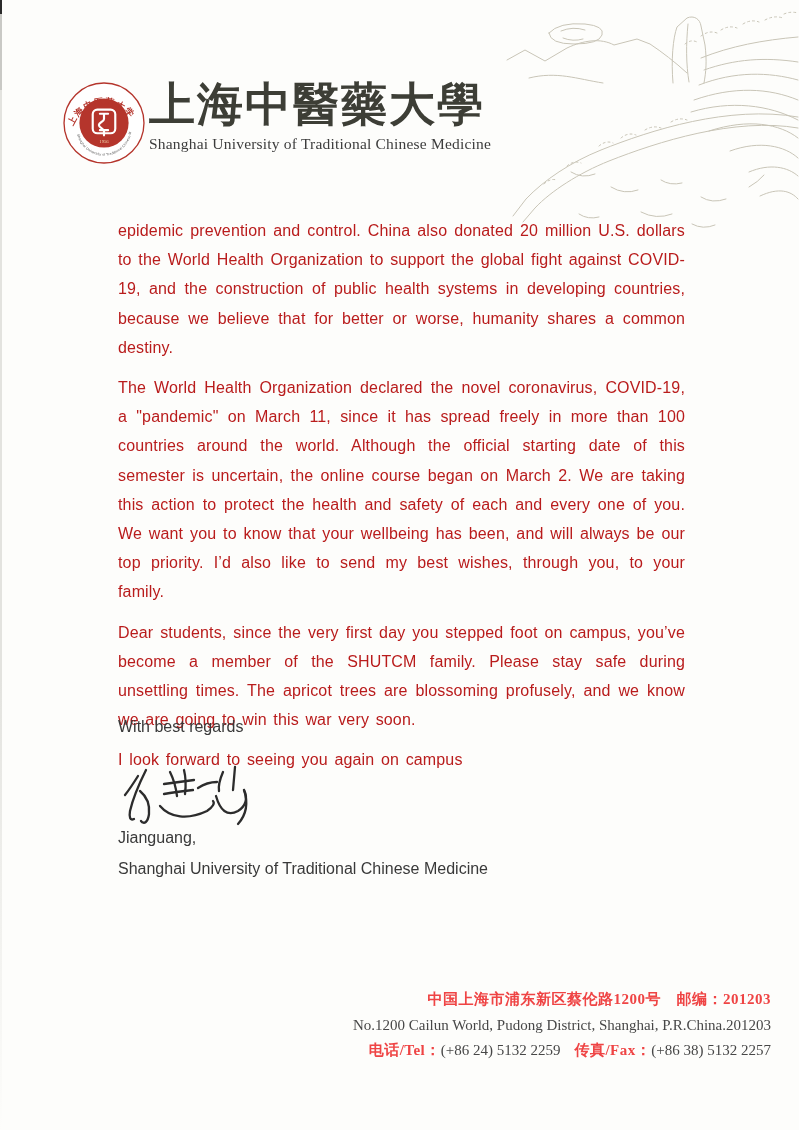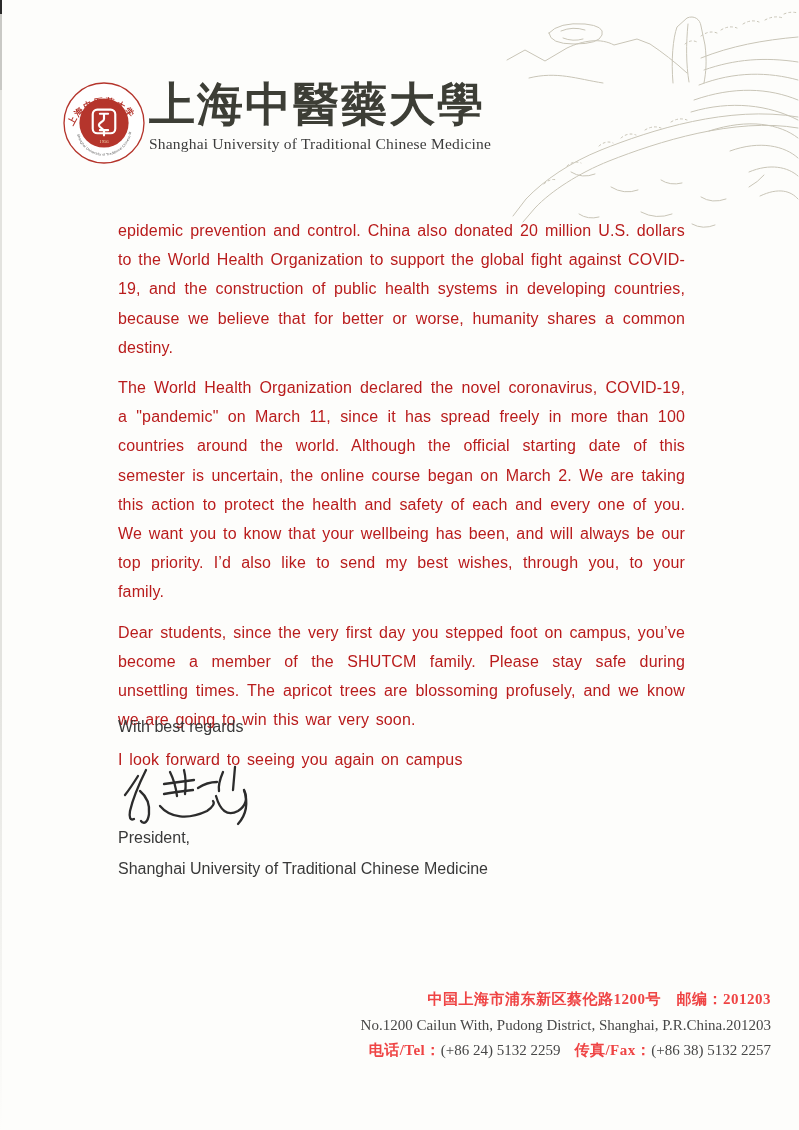--- a/index.html
+++ b/index.html
@@ -129,24 +129,24 @@
       <path d="M64,7 C66,15 66,23 65,31"></path>
       <path d="M44,21 L74,17"></path>
       <path d="M44,31 C54,29 63,28 73,27"></path>
       <path d="M40,43 C50,55 68,57 87,48 C93,44 95,40 93,38"></path>
       <path d="M78,25 C84,21 90,19 97,19"></path>
       <path d="M103,9 C100,16 98,22 99,28"></path>
       <path d="M115,4 L113,27"></path>
       <path d="M96,33 C100,47 107,54 118,48 C126,43 128,35 124,27"></path>
       <path d="M124,27 C128,39 127,51 118,61"></path>
     </svg>
-    <p class="signatory-title">President,</p>
+    <p class="signatory-title">Jianguang,</p>
     <p class="signatory-org">Shanghai University of Traditional Chinese Medicine</p>
   </section>
 
   <footer class="letter-footer">
     <div class="zh">中国上海市浦东新区蔡伦路1200号　邮编：201203</div>
-    <div>No.1200 Cailun With, Pudong District, Shanghai, P.R.China.201203</div>
+    <div>No.1200 Cailun World, Pudong District, Shanghai, P.R.China.201203</div>
     <div>
       <span class="zh">电话/Tel：</span><span>(+86 24) 5132 2259</span><span class="sep"></span><span class="zh">传真/Fax：</span><span>(+86 38) 5132 2257</span>
     </div>
   </footer>
 </div>
 
 </body></html>

